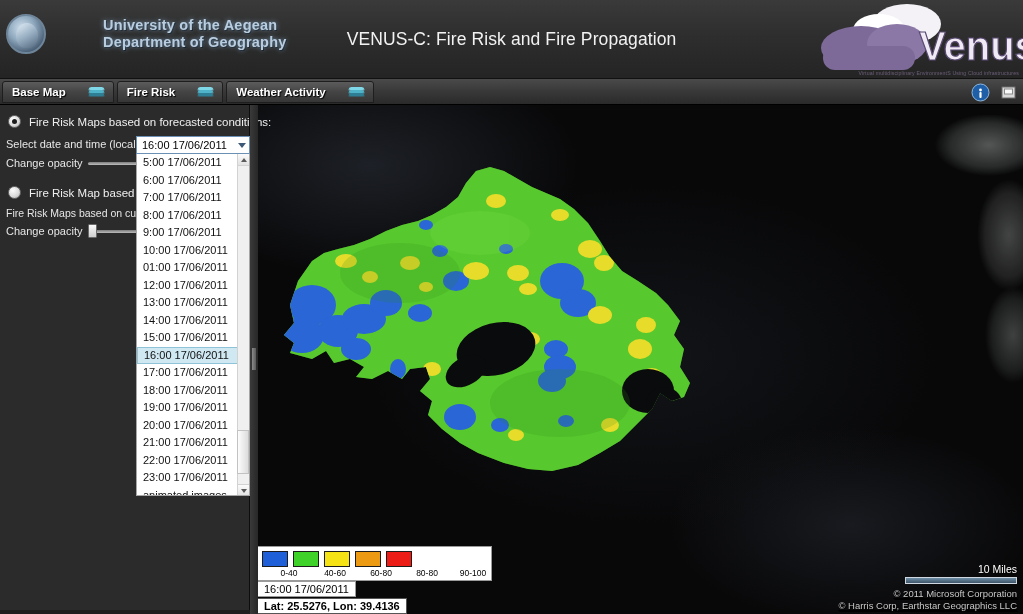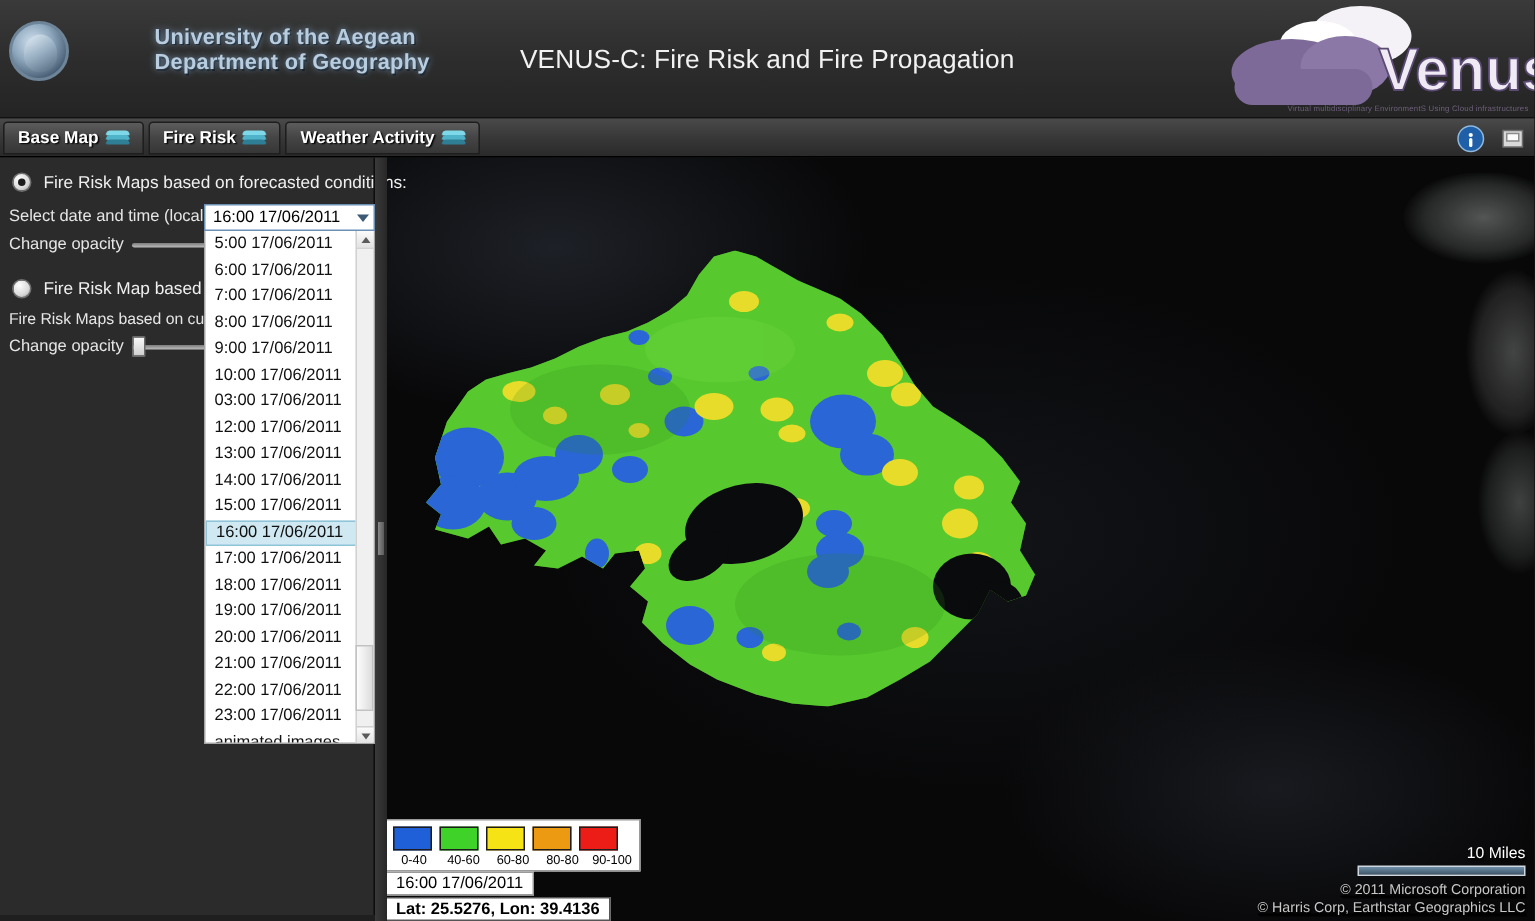--- a/index.html
+++ b/index.html
@@ -46,21 +46,21 @@
   }
 
   
   .tabbar {
     position: absolute; left: 0; top: 79px; width: 1023px; height: 26px;
     background: linear-gradient(180deg,#4a4a4a 0%,#383838 50%,#2a2a2a 100%);
     border-bottom: 1px solid #000;
   }
   .tabs { position: absolute; left: 2px; top: 2px; display: flex; gap: 3px; }
   .tab {
-    height: 22px; padding: 0 9px; display: flex; align-items: center; gap: 5px;
+    height: 22px; padding: 0 9px; display: flex; align-items: center; gap: 23px;
     background: linear-gradient(180deg,#5c5c5c 0%,#454545 48%,#363636 100%);
     border: 1px solid #1e1e1e; border-radius: 3px 3px 0 0;
     font-size: 11.5px; font-weight: bold; color: #ffffff;
     text-shadow: 1px 1px 1px #000; cursor: pointer; white-space: nowrap;
   }
   .tab.active {
     background: linear-gradient(180deg,#6a6a6a 0%,#515151 48%,#3e3e3e 100%);
     border-color: #777; color: #fff;
   }
   .ico-layers { width: 15px; height: 12px; position: relative; flex:none; }
@@ -98,21 +98,21 @@
   .island { position: absolute; left: 10px; top: 48px; width: 470px; height: 330px; }
   .island svg { display:block; }
 
   .legend {
     position: absolute; left: 7px; bottom: 33px;
     background: #ffffff; border: 1px solid #9a9a9a; padding: 4px 4px 2px 4px;
   }
   .legend-row { display: flex; gap: 5px; }
   .sw { width: 26px; height: 16px; border: 1px solid #1c1c1c; }
   .legend-labels { display: flex; gap: 5px; margin-top: 1px; }
-  .legend-labels span { width: 28px; text-align: center; font-size: 8.5px; color: #000; }
+  .legend-labels span { width: 28px; text-align: center; font-size: 8.5px; color: #000; margin-left: 13px; }
   .ts-box {
     position: absolute; left: 7px; bottom: 17px; background: #fff;
     border: 1px solid #9a9a9a; padding: 1px 6px; font-size: 11px; color: #000;
   }
   .latlon {
     position: absolute; left: 7px; bottom: 0px; background: #fff;
     border: 1px solid #555; padding: 1px 6px; font-size: 11px; font-weight: bold; color: #000;
   }
   .scalebar { position: absolute; right: 6px; bottom: 30px; text-align: right; }
   .scalebar .sb-label { font-size: 10.5px; color: #fff; text-shadow: 1px 1px 1px #000; }
@@ -425,21 +425,21 @@
         <span class="arw"></span>
       </div>
       <div class="droplist">
         <div class="dl-items">
             <div class="dl-item">5:00 17/06/2011</div>
             <div class="dl-item">6:00 17/06/2011</div>
             <div class="dl-item">7:00 17/06/2011</div>
             <div class="dl-item">8:00 17/06/2011</div>
             <div class="dl-item">9:00 17/06/2011</div>
             <div class="dl-item">10:00 17/06/2011</div>
-            <div class="dl-item">03:00 17/06/2011</div>
+            <div class="dl-item">01:00 17/06/2011</div>
             <div class="dl-item">12:00 17/06/2011</div>
             <div class="dl-item">13:00 17/06/2011</div>
             <div class="dl-item">14:00 17/06/2011</div>
             <div class="dl-item">15:00 17/06/2011</div>
             <div class="dl-item sel">16:00 17/06/2011</div>
             <div class="dl-item">17:00 17/06/2011</div>
             <div class="dl-item">18:00 17/06/2011</div>
             <div class="dl-item">19:00 17/06/2011</div>
             <div class="dl-item">20:00 17/06/2011</div>
             <div class="dl-item">21:00 17/06/2011</div>

